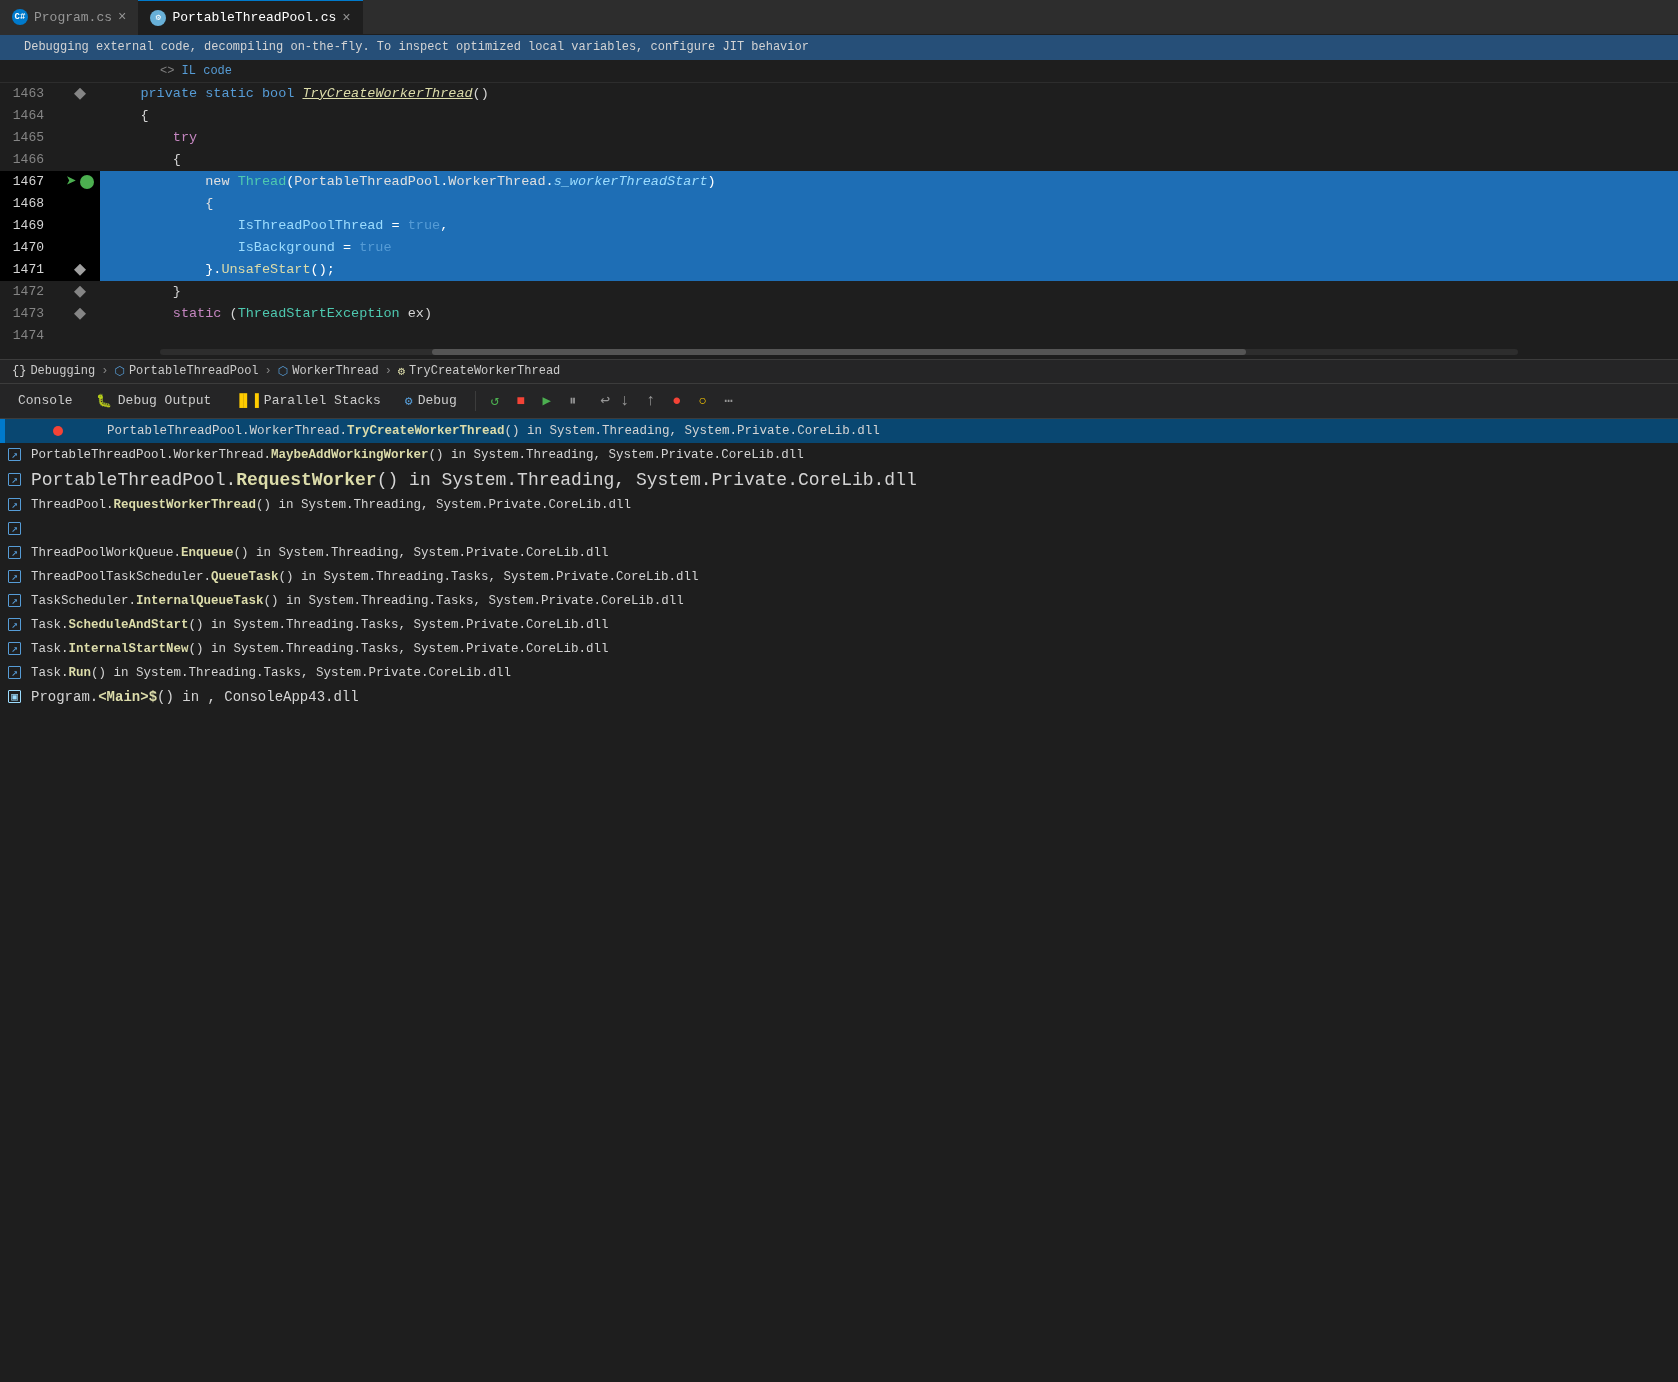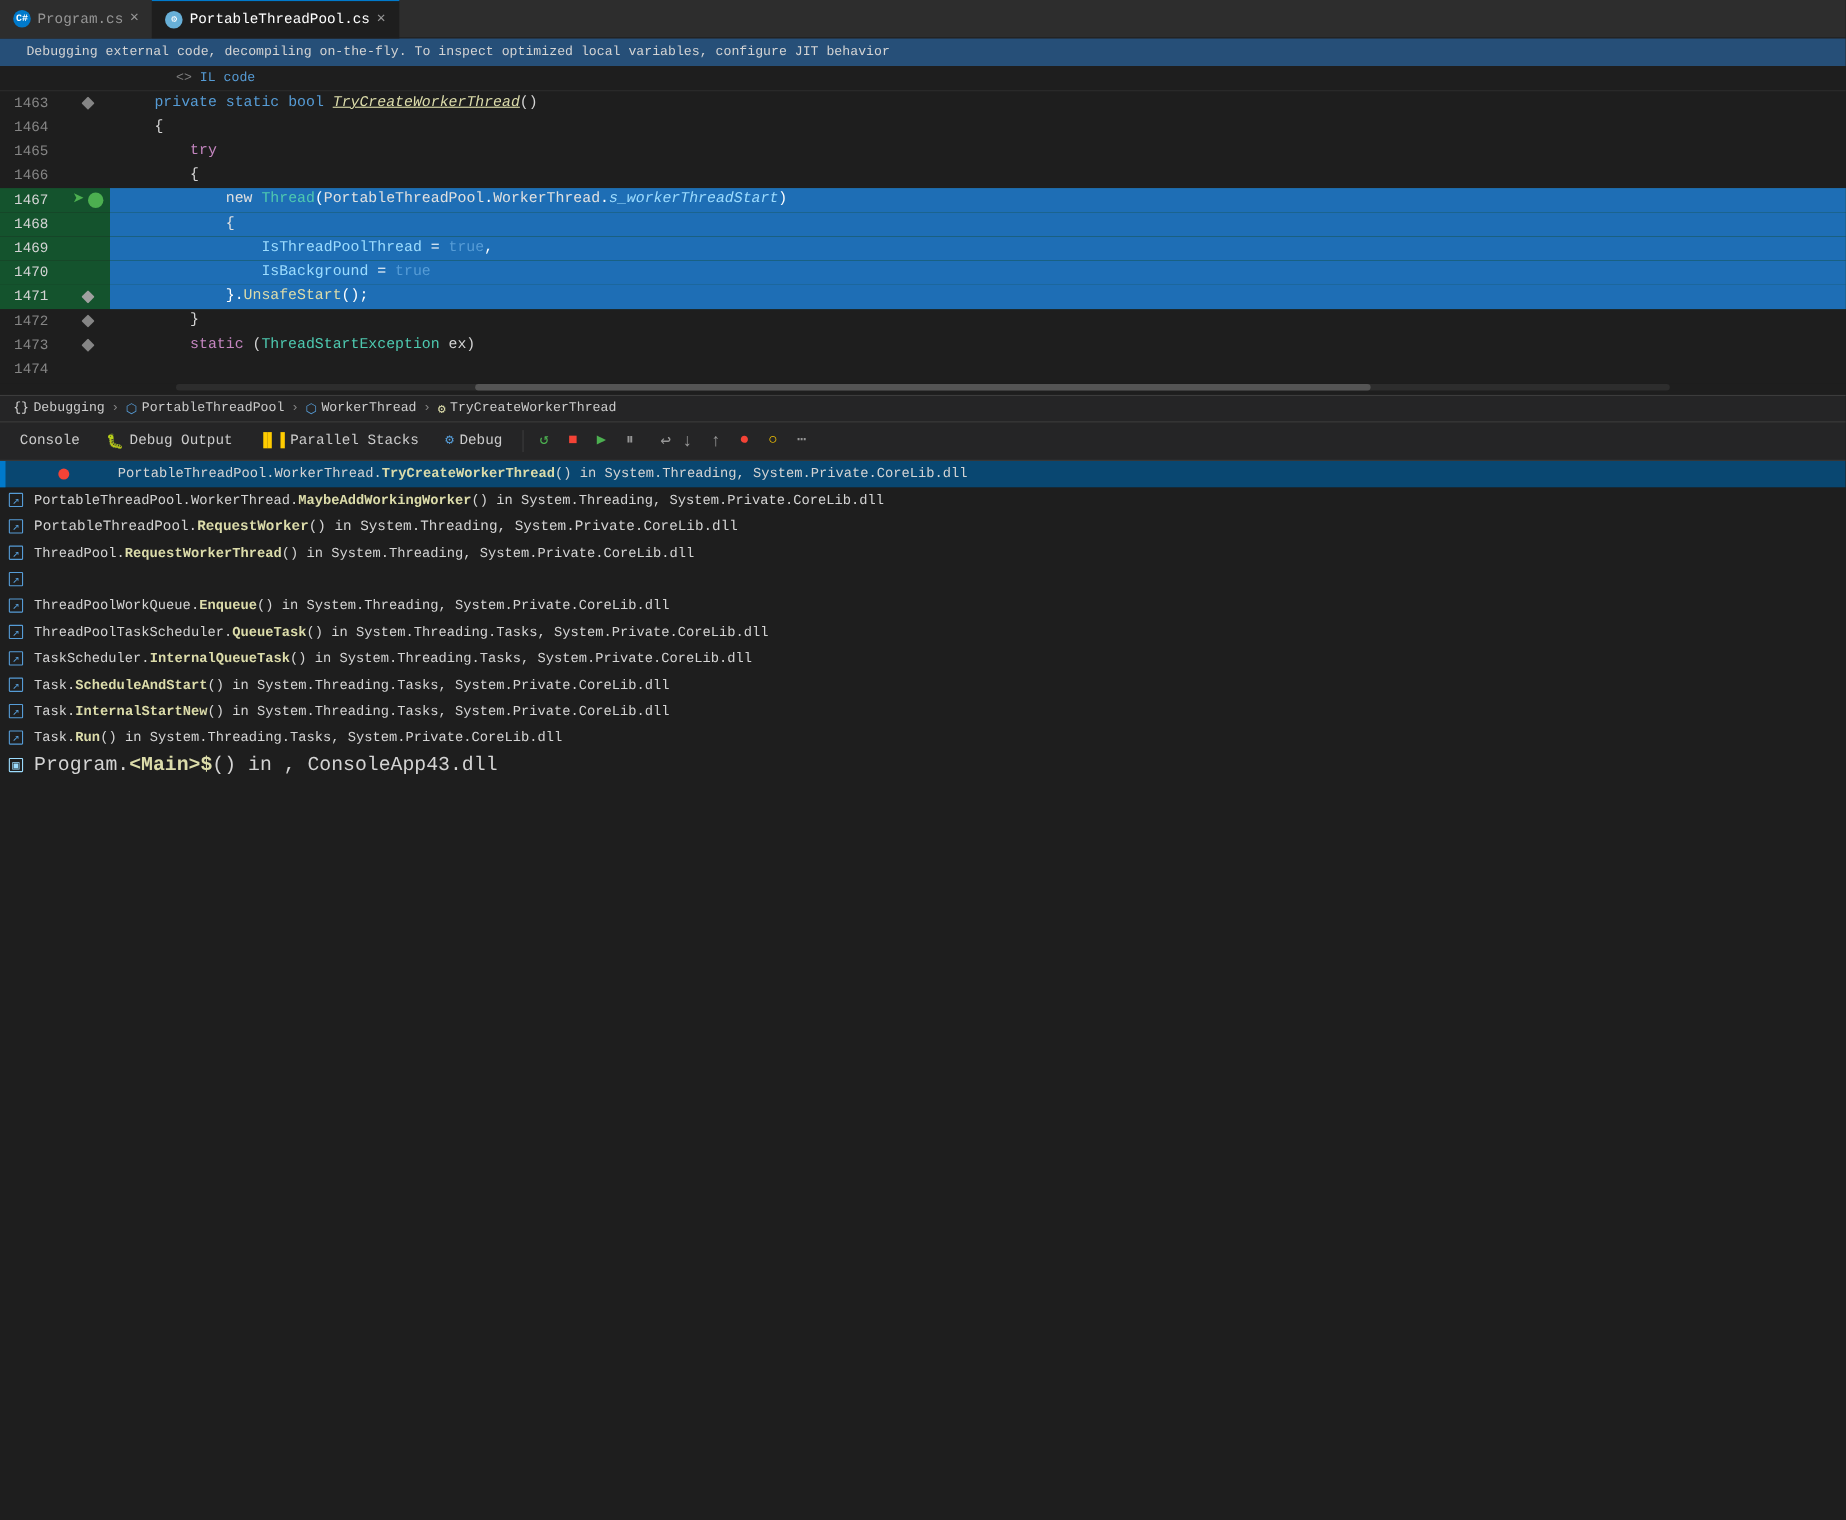--- a/index.html
+++ b/index.html
@@ -102,21 +102,21 @@
     }
 
     .code-line {
       display: flex;
       align-items: center;
       min-height: 22px;
       position: relative;
     }
 
     .code-line.highlighted {
-      background: #14532d;
+      background: #000000;
     }
 
     .line-number {
       width: 60px;
       min-width: 60px;
       color: #858585;
       text-align: right;
       padding-right: 16px;
       font-size: 13px;
       user-select: none;
@@ -493,21 +493,21 @@
 
   <div class="call-stack-item">
     <span class="external-icon">↗</span>
     <span style="color:#d4d4d4; font-size:12.5px; padding-left:4px;">
       PortableThreadPool.WorkerThread.<span class="cs-method">MaybeAddWorkingWorker</span>() in System.Threading, System.Private.CoreLib.dll
     </span>
   </div>
 
   <div class="call-stack-item">
     <span class="external-icon">↗</span>
-    <span style="color:#d4d4d4; font-size:13px; padding-left:4px;">
+    <span style="color:#d4d4d4; font-size:18px; padding-left:4px;">
       PortableThreadPool.<span class="cs-method">RequestWorker</span>() in System.Threading, System.Private.CoreLib.dll
     </span>
   </div>
 
   <div class="call-stack-item">
     <span class="external-icon">↗</span>
     <span style="color:#d4d4d4; font-size:12.5px; padding-left:4px;">
       ThreadPool.<span class="cs-method">RequestWorkerThread</span>() in System.Threading, System.Private.CoreLib.dll
     </span>
   </div>
@@ -553,18 +553,18 @@
 
   <div class="call-stack-item">
     <span class="external-icon">↗</span>
     <span style="color:#d4d4d4; font-size:12.5px; padding-left:4px;">
       Task.<span class="cs-method">Run</span>() in System.Threading.Tasks, System.Private.CoreLib.dll
     </span>
   </div>
 
   <div class="call-stack-item">
     <span class="module-icon">▣</span>
-    <span style="color:#d4d4d4; font-size:18px; padding-left:4px;">
+    <span style="color:#d4d4d4; font-size:14px; padding-left:4px;">
       Program.<span class="cs-method">&lt;Main&gt;$</span>() in , ConsoleApp43.dll
     </span>
   </div>
 
 </div>
 
 </body></html>

